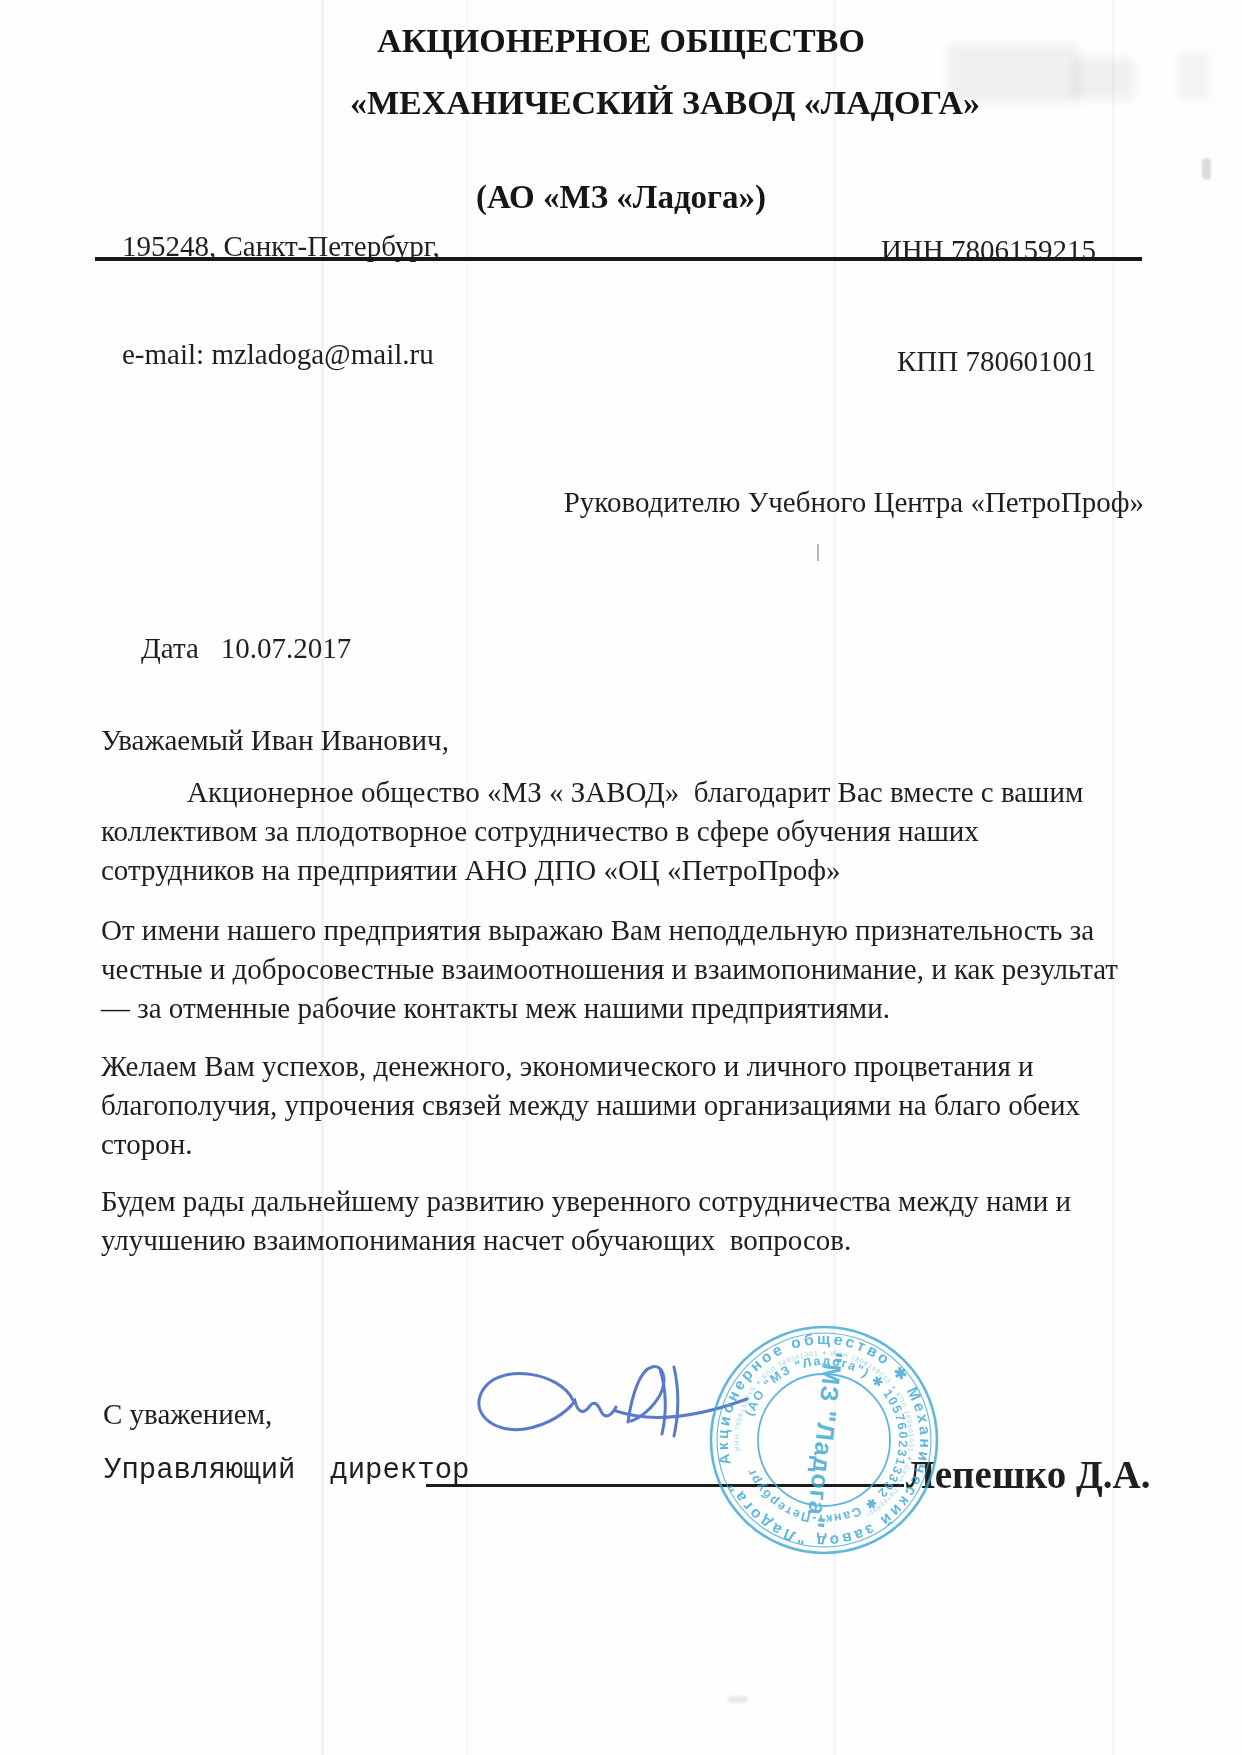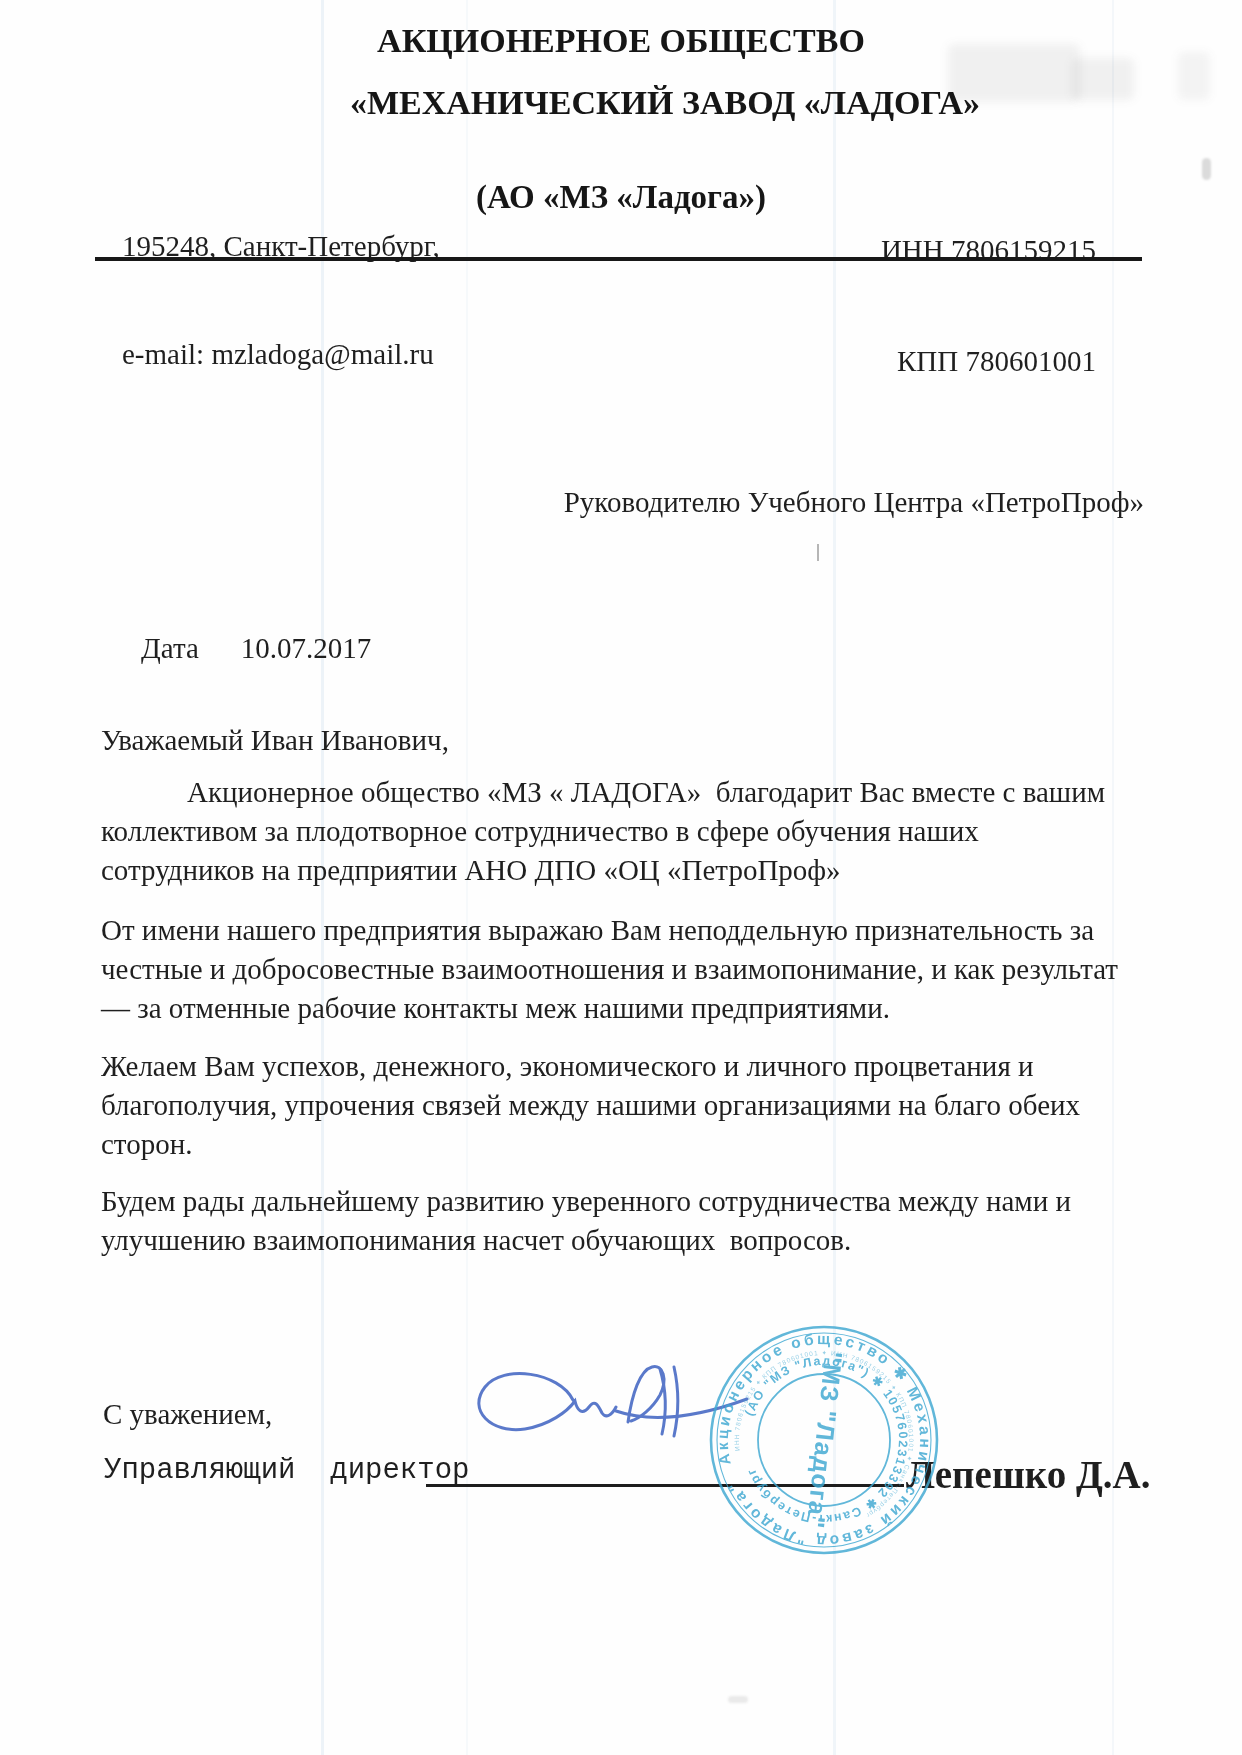--- a/index.html
+++ b/index.html
@@ -9,21 +9,21 @@
   .org-line{position:absolute;left:0;width:1242px;text-align:center;font-weight:bold;color:#161616;white-space:pre;}
   .org-1{top:22px;font-size:34px;}
   .org-2{top:84px;font-size:34px;margin-left:44px;}
   .org-3{top:146px;font-size:33px;margin-top:33px;}
   .addr{position:absolute;left:103px;top:156px;font-size:29px;line-height:36px;white-space:pre;margin-left:19px;}
   .codes{position:absolute;right:146px;top:158px;font-size:29px;line-height:37px;text-align:right;white-space:pre;}
   .divider{position:absolute;left:95px;top:257px;width:1047px;height:4px;background:#181818;}
   
   .recipient{position:absolute;right:98px;top:486px;font-size:29px;white-space:pre;}
   .date-row{position:absolute;left:112px;top:599px;font-size:29px;white-space:pre;}
-  .date-row .val{margin-left:42px;}
+  .date-row .val{margin-left:22px;}
   .salutation{position:absolute;left:101px;top:724px;font-size:29px;white-space:pre;}
   .para{position:absolute;left:101px;width:1060px;font-size:29px;line-height:39px;}
   .pline{white-space:pre;}
   .pline.indent{text-indent:86px;}
   .p1{top:773px;} .p2{top:911px;} .p3{top:1047px;} .p4{top:1182px;}
   
   .regards{position:absolute;left:103px;top:1398px;font-size:29px;white-space:pre;}
   .position{position:absolute;left:104px;top:1454px;font-size:29px;white-space:pre;font-family:Liberation Mono, monospace;}
   .sig-line{position:absolute;left:426px;top:1484px;width:478px;height:3px;background:#1d1d1d;}
   .signatory{position:absolute;left:906px;top:1452px;font-size:39px;white-space:pre;font-weight:bold;}
@@ -77,21 +77,21 @@
 
   <div class="recipient">Руководителю Учебного Центра «ПетроПроф»</div>
 
   <div class="date-row">
     <span>Дата</span><span class="val">10.07.2017</span>
   </div>
 
   <div class="salutation">Уважаемый Иван Иванович,</div>
 
   <div class="para p1">
-    <div class="pline indent">Акционерное общество «МЗ « ЛАДОГА»  благодарит Вас вместе с вашим</div>
+    <div class="pline indent">Акционерное общество «МЗ « ЗАВОД»  благодарит Вас вместе с вашим</div>
     <div class="pline">коллективом за плодотворное сотрудничество в сфере обучения наших</div>
     <div class="pline">сотрудников на предприятии АНО ДПО «ОЦ «ПетроПроф»</div>
   </div>
 
   <div class="para p3">
     <div class="pline">Желаем Вам успехов, денежного, экономического и личного процветания и</div>
     <div class="pline">благополучия, упрочения связей между нашими организациями на благо обеих</div>
     <div class="pline">сторон.</div>
   </div>
 

